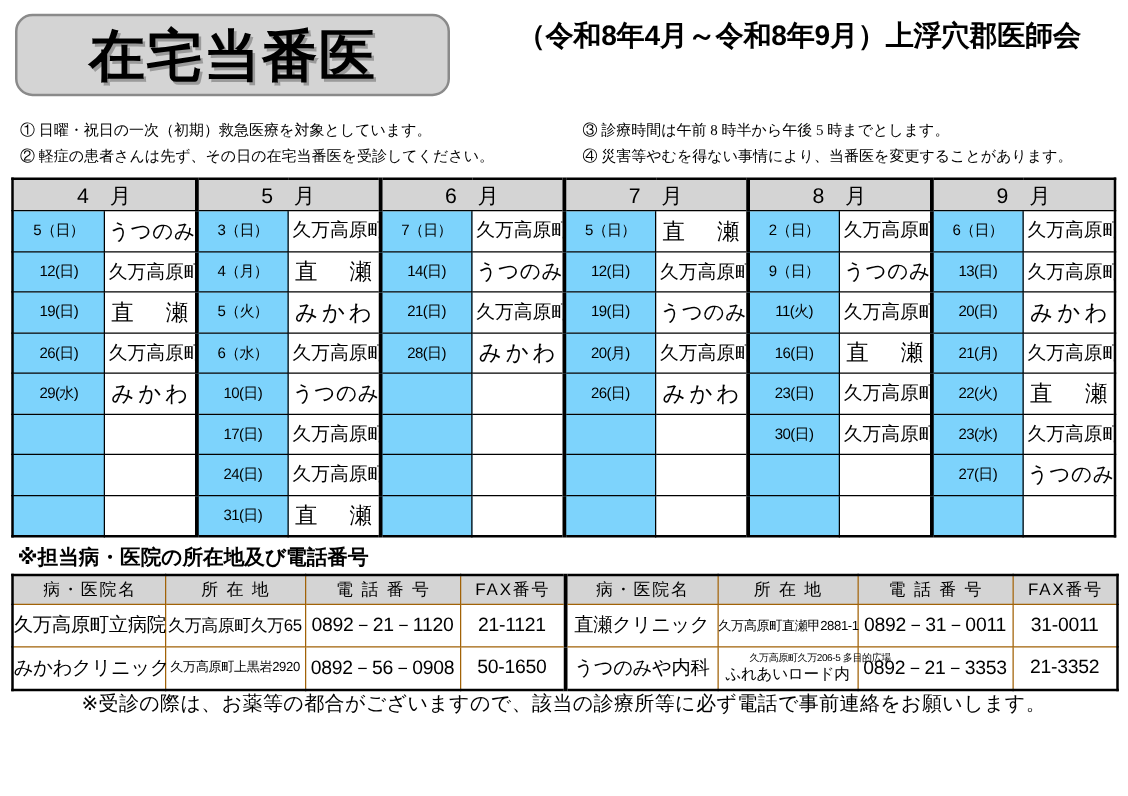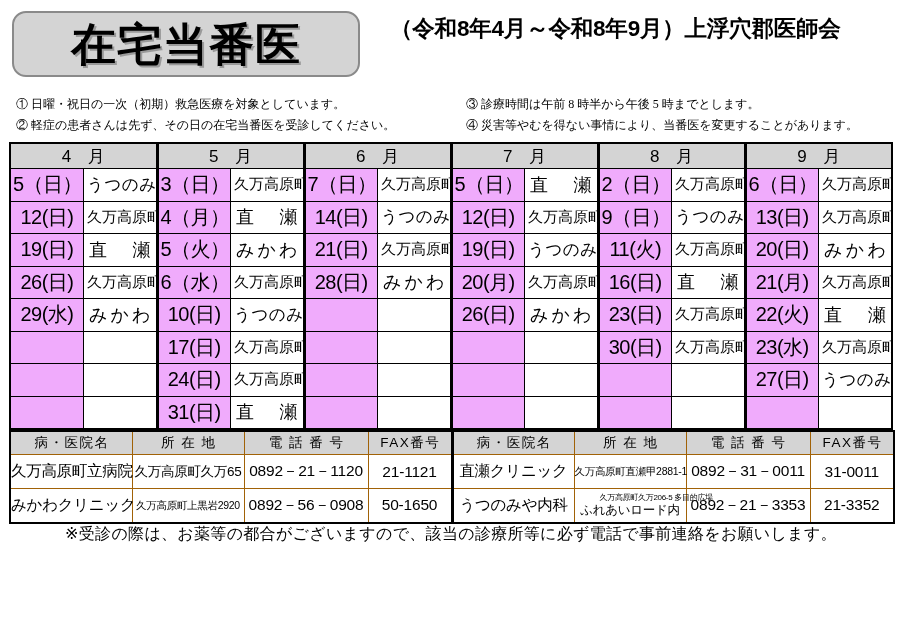--- a/index.html
+++ b/index.html
@@ -48,20 +48,21 @@
     letter-spacing: 1px;
     line-height: 1;
     color: #000;
     text-shadow: 2px 2px 0 #9a9a9a;
     white-space: nowrap;
   }
   .header-right {
     flex: 1 1 auto;
     padding-left: 30px;
     padding-top: 4px;
+    margin-left: 24px;
   }
   .header-main {
     font-size: 22.5px;
     font-weight: bold;
     white-space: nowrap;
     line-height: 1.25;
     letter-spacing: -0.2px;
   }
   .header-sub {
     font-size: 17px;
@@ -114,24 +115,24 @@
   .cal .month-head {
     background: #d4d4d4;
     text-align: center;
     font-size: 17px;
     font-weight: normal;
     height: 24px;
     letter-spacing: 6px;
     text-indent: 6px;
   }
   .cal .date-cell {
-    background: #f0abfc;
+    background: #7dd3fc;
     width: 62px;
     height: 32.5px;
-    font-size: 20px;
+    font-size: 12px;
     text-align: center;
     white-space: nowrap;
     letter-spacing: -0.5px;
     padding: 0 2px;
     box-sizing: border-box;
   }
   .cal .name-cell {
     background: #ffffff;
     height: 32.5px;
     font-size: 15px;
@@ -498,20 +499,21 @@
             <td class="name-cell"></td>
             <td class="date-cell month-sep-left"></td>
             <td class="name-cell"></td>
             <td class="date-cell month-sep-left"></td>
             <td class="name-cell"></td>
           </tr>
         </tbody>
     </table>
   </div>
 
+  <div class="contact-title">※担当病・医院の所在地及び電話番号</div>
   <div class="contact-wrap">
     <table class="contact">
       <thead>
         <tr>
             <th class="c-name">病・医院名</th>
             <th class="c-addr">所 在 地</th>
             <th class="c-tel">電 話 番 号</th>
             <th class="c-fax">FAX番号</th>
             <th class="c-name sep-thick">病・医院名</th>
             <th class="c-addr">所 在 地</th>

